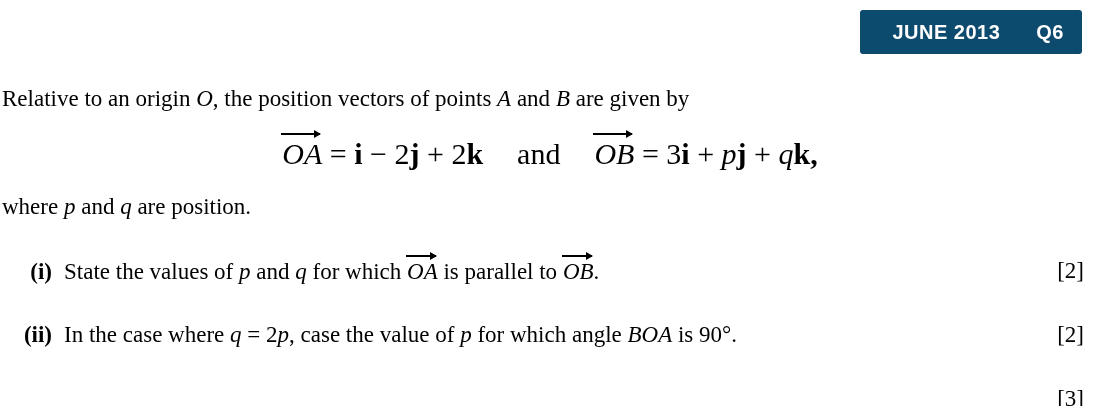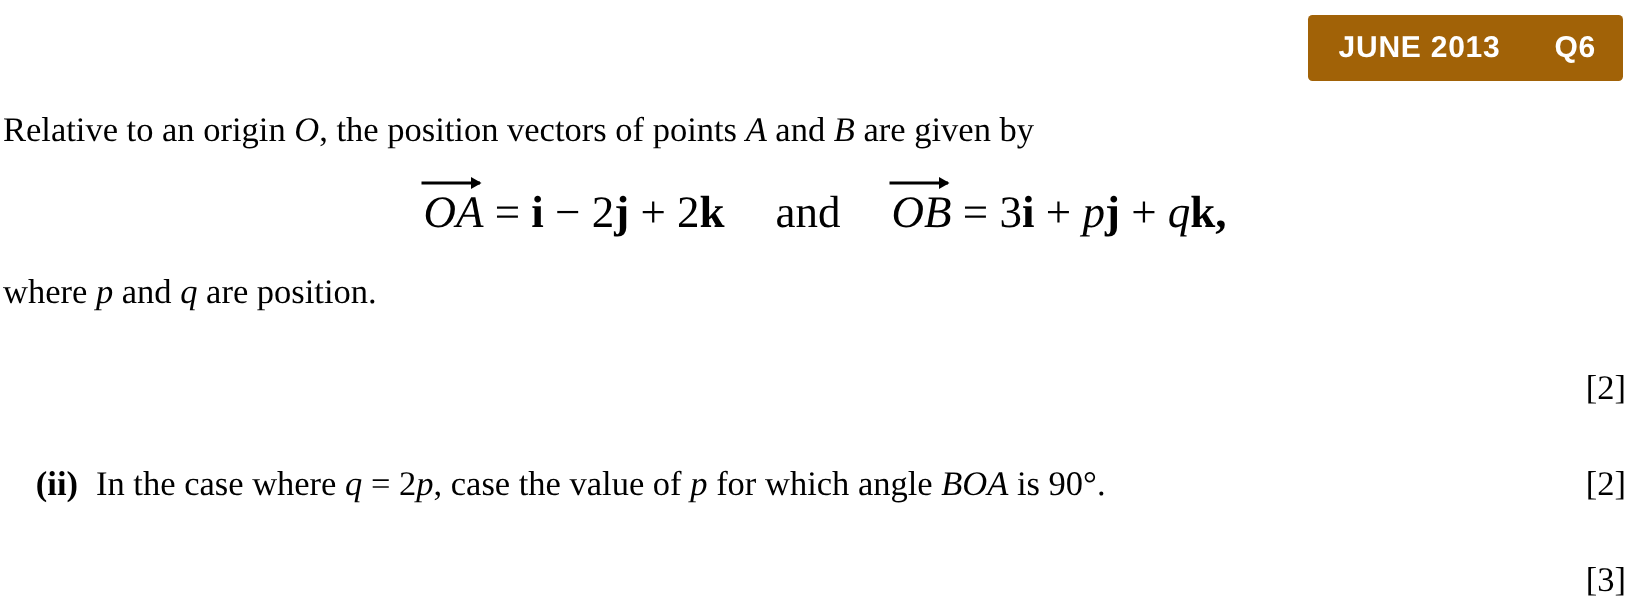--- a/index.html
+++ b/index.html
@@ -16,24 +16,25 @@
     overflow: hidden;
   }
 
   
   .badge {
     position: absolute;
     top: 10px;
     right: 18px;
     display: flex;
     align-items: stretch;
-    background: #a16207;
+    background: #0c4a6e;
     border-radius: 3px;
     overflow: hidden;
     height: 44px;
+    padding-left: 12px;
   }
   .badge-cell {
     display: flex;
     align-items: center;
     justify-content: center;
     font-family: "Liberation Sans", sans-serif;
     font-weight: bold;
     font-size: 20px;
     letter-spacing: 0.5px;
     color: #ffffff;
@@ -44,21 +45,21 @@
     background: #ffffff;
     color: #2a2a2a;
     margin: 4px 0;
     padding: 0 14px;
   }
   .badge-cell.question { padding: 0 18px; }
 
   
   .sheet {
     position: absolute;
-    top: 0;
+    top: 12px;
     left: 0;
     width: 1100px;
     height: 294px;
   }
   .line {
     position: absolute;
     font-size: 23px;
     line-height: 1.3;
     white-space: nowrap;
   }
@@ -144,20 +145,23 @@
   </div>
 
   <div class="eqline">
     <span class="vec">OA</span><span> = </span><b class="bold">i</b><span> − 2</span><b class="bold">j</b><span> + 2</span><b class="bold">k</b><span class="gap"></span><span>and</span><span class="gap"></span><span class="vec">OB</span><span> = 3</span><b class="bold">i</b><span> + </span><i class="var">p</i><b class="bold">j</b><span> + </span><i class="var">q</i><b class="bold">k,</b>
   </div>
 
   <div class="line where">
     <span>where </span><i class="var">p</i><span> and </span><i class="var">q</i><span> are position.</span>
   </div>
 
+  <div class="part row-i">
+    <span class="label">(i)</span><span>State the values of </span><i class="var">p</i><span> and </span><i class="var">q</i><span> for which </span><span class="vec">OA</span><span> is parallel to </span><span class="vec">OB</span><span>.</span>
+  </div>
   <div class="marks row-i" style="left:auto;">[2]</div>
 
   <div class="part row-ii">
     <span class="label">(ii)</span><span>In the case where </span><i class="var">q</i><span> = 2</span><i class="var">p</i><span>, case the value of </span><i class="var">p</i><span> for which angle </span><i class="var">BOA</i><span> is 90°.</span>
   </div>
   <div class="marks row-ii" style="left:auto;">[2]</div>
 
   <div class="marks row-iii" style="left:auto;">[3]</div>
 
 </div>

